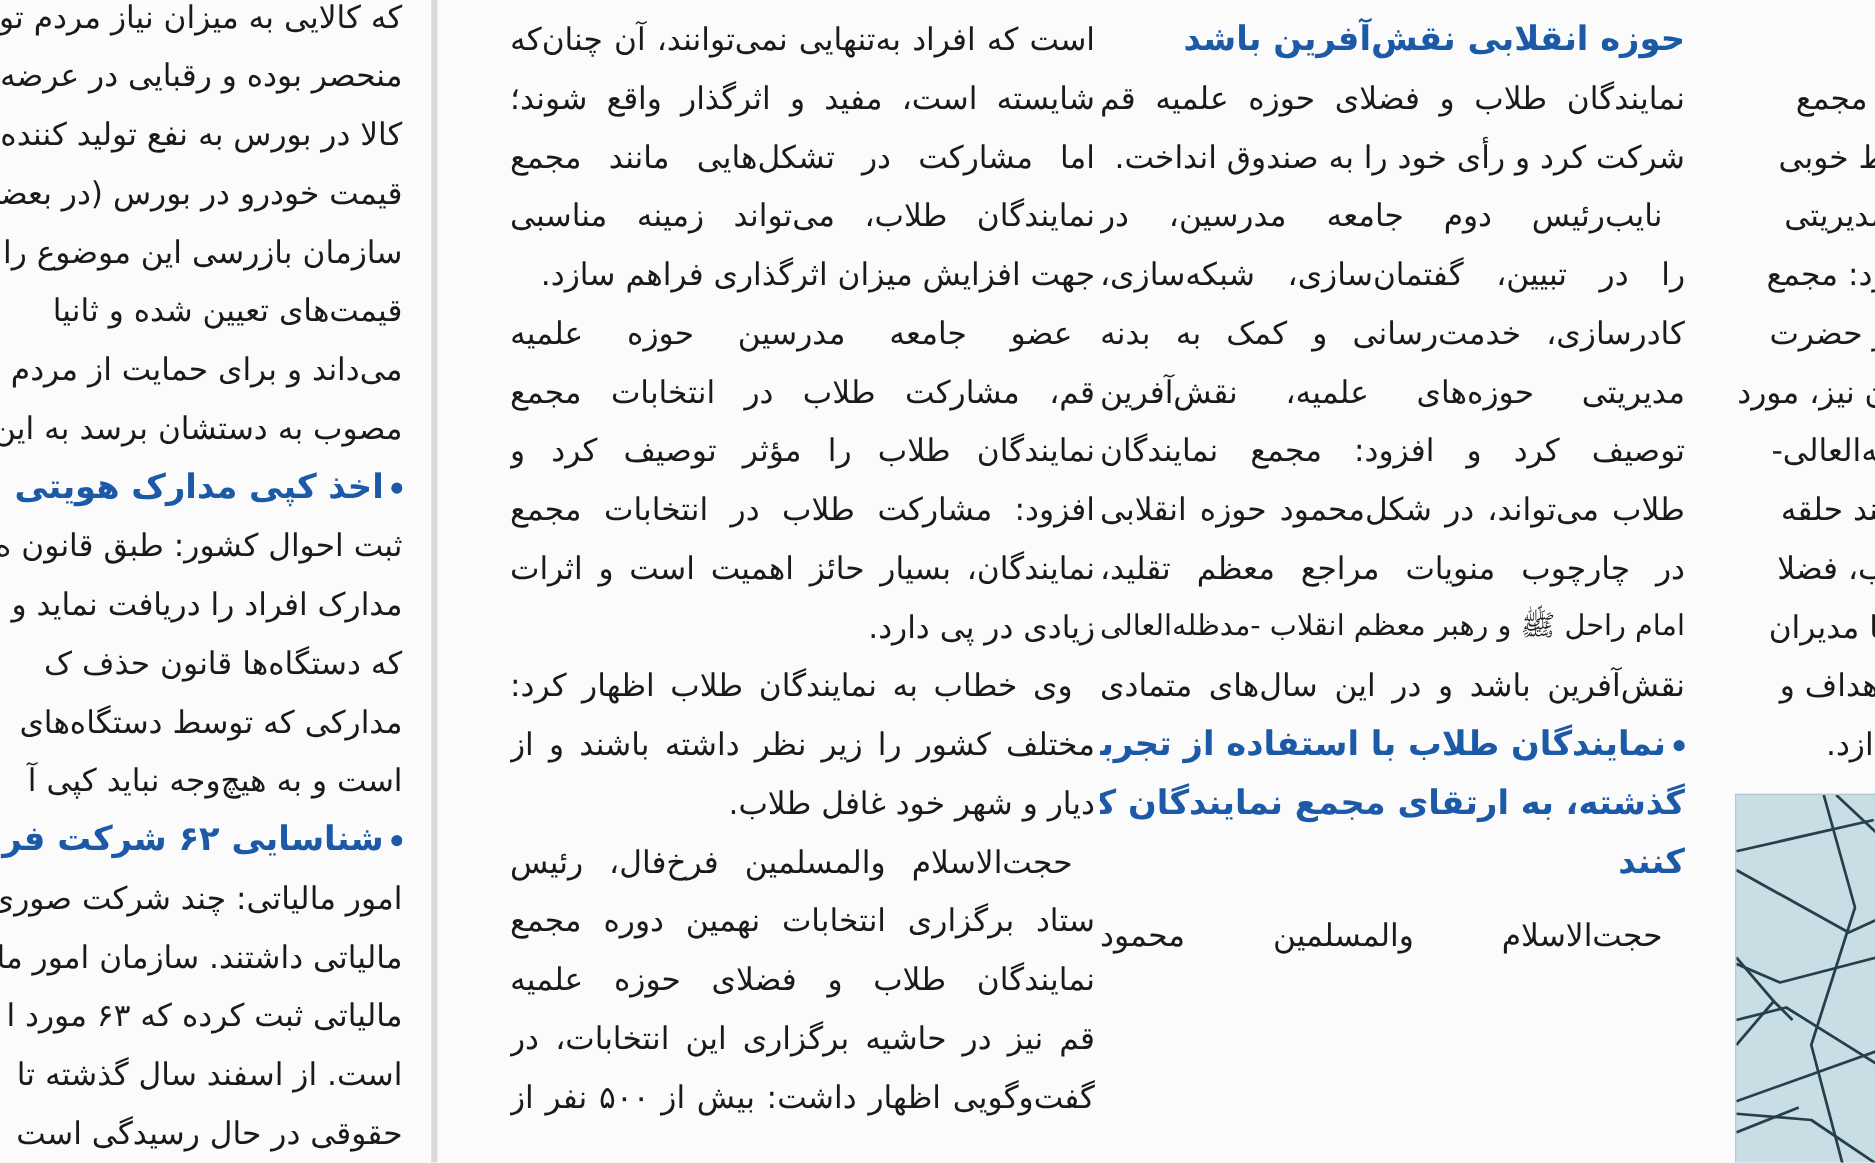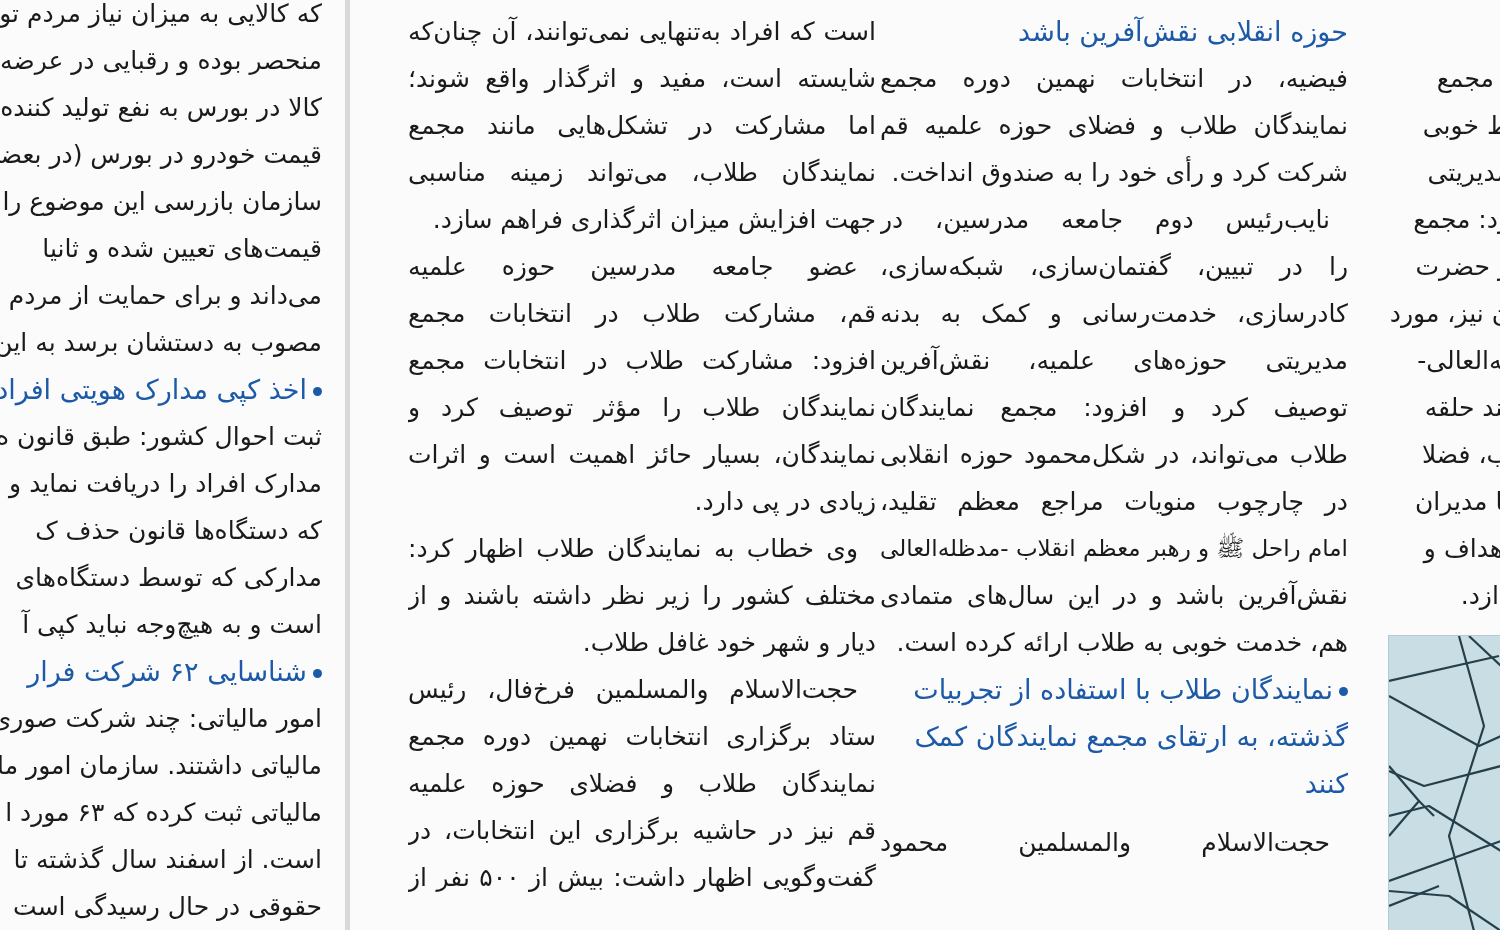--- a/index.html
+++ b/index.html
@@ -26,21 +26,21 @@
     height: 47px; line-height: 47px; font-size: 25px; white-space: nowrap;
     overflow: hidden; text-align-last: justify; text-align: justify;
     letter-spacing: 0;
   }
   .line.last { text-align-last: right; }
   .line.indent { padding-right: 18px; }
   .col-left .line { text-align-last: right; overflow: visible; direction: rtl; }
   .col-left .lines { right: 0; left: -260px; }
   .col-left .line { text-align: right; }
   .headline {
-    color: #1c5aa8; font-weight: normal; font-size: 27px; height: 47px; line-height: 47px;
+    color: #1c5aa8; font-weight: bold; font-size: 27px; height: 47px; line-height: 47px;
     white-space: nowrap; overflow: hidden;
   }
   .headline .dot { display: inline-block; width: 9px; height: 9px; border-radius: 50%; background:#1c5aa8; margin-left: 6px; vertical-align: middle; }
   .col-right .headline { text-align: right; }
   .col-edge .line { text-align: right; text-align-last: right; overflow: visible; }
   .col-edge .lines { left: 0; right: -10px; }
   .pattern-img {
     position: absolute; left: 1388px; top: 635px; width: 112px; height: 295px;
     background: #c9dde5; border-left: 1px solid #b7c9d0; border-top: 1px solid #b7c9d0;
     overflow: hidden;
@@ -84,55 +84,53 @@
 <div class="col col-mid">
   <div class="lines" style="top:8px;">
     <div class="line">است که افراد به‌تنهایی نمی‌توانند، آن چنان‌که</div>
     <div class="line">شایسته است، مفید و اثرگذار واقع شوند؛</div>
     <div class="line">اما مشارکت در تشکل‌هایی مانند مجمع</div>
     <div class="line">نمایندگان طلاب، می‌تواند زمینه مناسبی</div>
     <div class="line last">جهت افزایش میزان اثرگذاری فراهم سازد.</div>
 
     <div class="line indent">عضو جامعه مدرسین حوزه علمیه</div>
     <div class="line">قم، مشارکت طلاب در انتخابات مجمع</div>
+    <div class="line">نمایندگان طلاب را مؤثر توصیف کرد و</div>
     <div class="line">افزود: مشارکت طلاب در انتخابات مجمع</div>
-    <div class="line">نمایندگان طلاب را مؤثر توصیف کرد و</div>
     <div class="line">نمایندگان، بسیار حائز اهمیت است و اثرات</div>
     <div class="line last">زیادی در پی دارد.</div>
 
     <div class="line indent">وی خطاب به نمایندگان طلاب اظهار کرد:</div>
     <div class="line">مختلف کشور را زیر نظر داشته باشند و از</div>
     <div class="line last">دیار و شهر خود غافل طلاب.</div>
 
     <div class="line indent">حجت‌الاسلام والمسلمین فرخ‌فال، رئیس</div>
     <div class="line">ستاد برگزاری انتخابات نهمین دوره مجمع</div>
     <div class="line">نمایندگان طلاب و فضلای حوزه علمیه</div>
     <div class="line">قم نیز در حاشیه برگزاری این انتخابات، در</div>
     <div class="line">گفت‌وگویی اظهار داشت: بیش از ۵۰۰ نفر از</div>
   </div>
 </div>
 
 <div class="col col-right">
   <div class="lines" style="top:8px;">
     <div class="headline">حوزه انقلابی نقش‌آفرین باشد</div>
 
-    <div class="line">فیضیه، در انتخابات نهمین دوره مجمع</div>
     <div class="line">نمایندگان طلاب و فضلای حوزه علمیه قم</div>
     <div class="line last">شرکت کرد و رأی خود را به صندوق انداخت.</div>
 
     <div class="line indent">نایب‌رئیس دوم جامعه مدرسین، در</div>
     <div class="line">را در تبیین، گفتمان‌سازی، شبکه‌سازی،</div>
     <div class="line">کادرسازی، خدمت‌رسانی و کمک به بدنه</div>
     <div class="line">مدیریتی حوزه‌های علمیه، نقش‌آفرین</div>
     <div class="line">توصیف کرد و افزود: مجمع نمایندگان</div>
     <div class="line">طلاب می‌تواند، در شکل‌محمود حوزه انقلابی</div>
     <div class="line">در چارچوب منویات مراجع معظم تقلید،</div>
     <div class="line" style="font-size:23px;">امام راحل ﷺ و رهبر معظم انقلاب -مدظله‌العالی-</div>
     <div class="line">نقش‌آفرین باشد و در این سال‌های متمادی</div>
-    <div class="line last">هم، خدمت خوبی به طلاب ارائه کرده است.</div>
 
     <div class="headline">
       <span class="dot"></span><span>نمایندگان طلاب با استفاده از تجربیات</span>
     </div>
     <div class="headline">گذشته، به ارتقای مجمع نمایندگان کمک</div>
     <div class="headline">کنند</div>
 
     <div class="line indent" style="margin-top:12px;">حجت‌الاسلام والمسلمین محمود</div>
   </div>
 </div>

